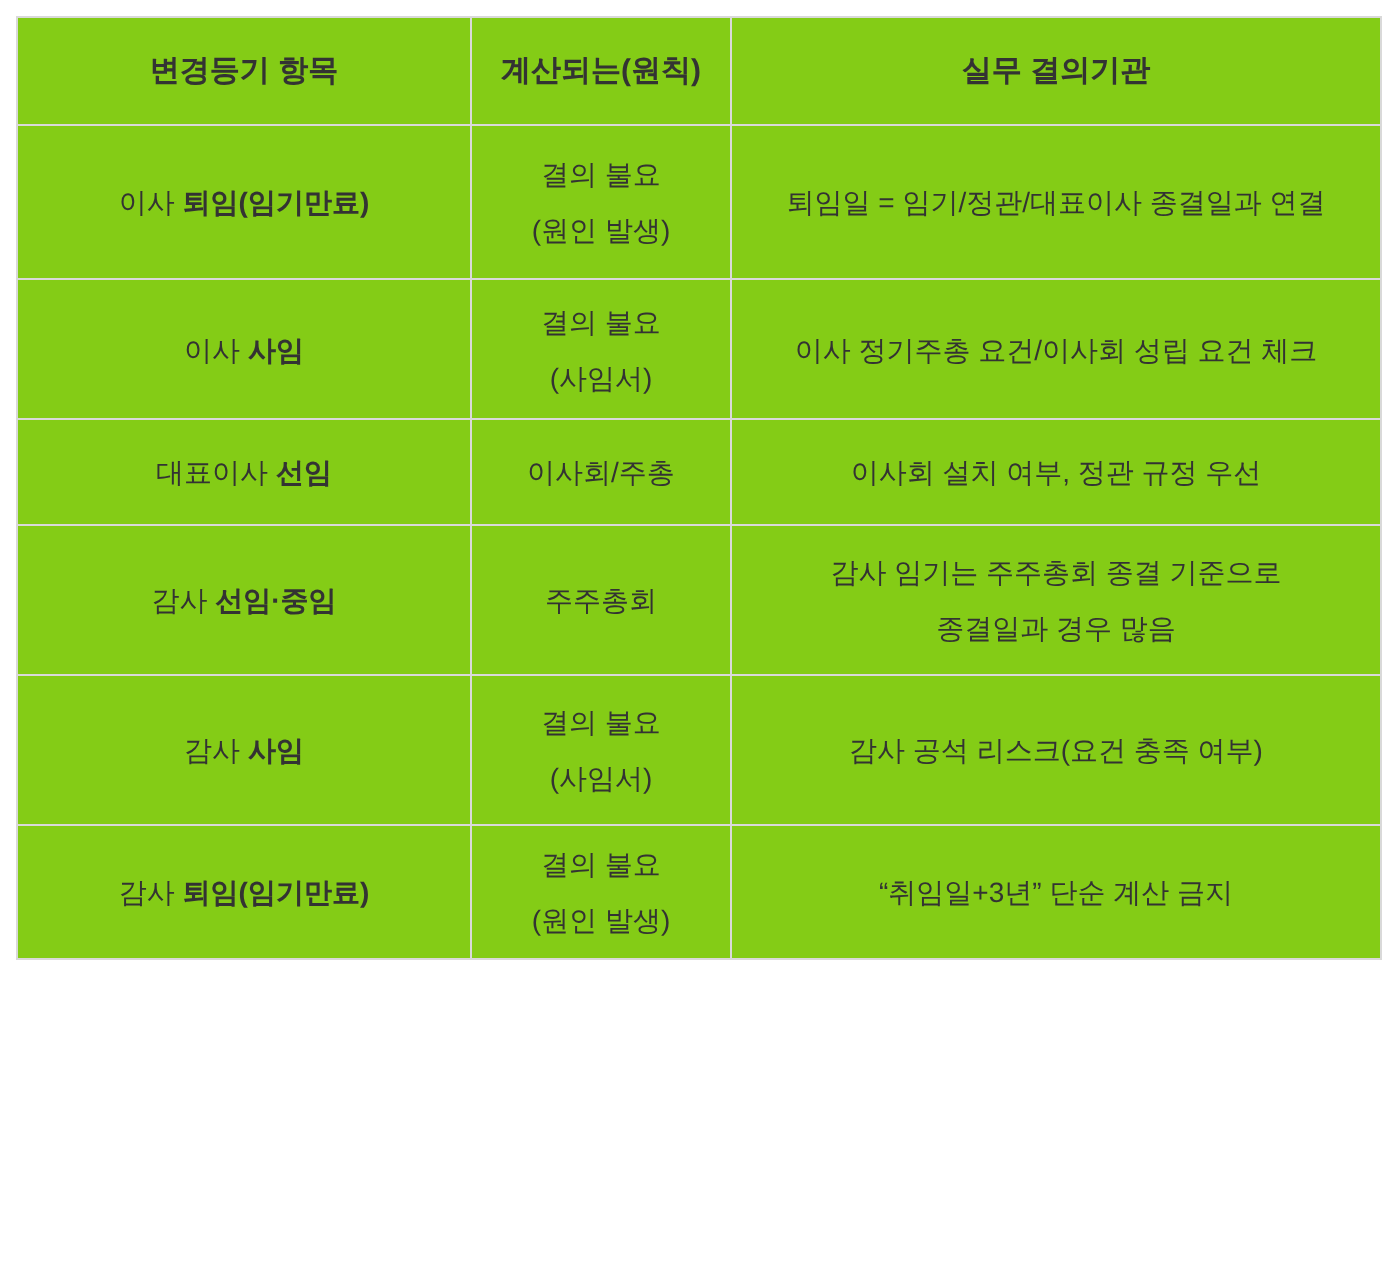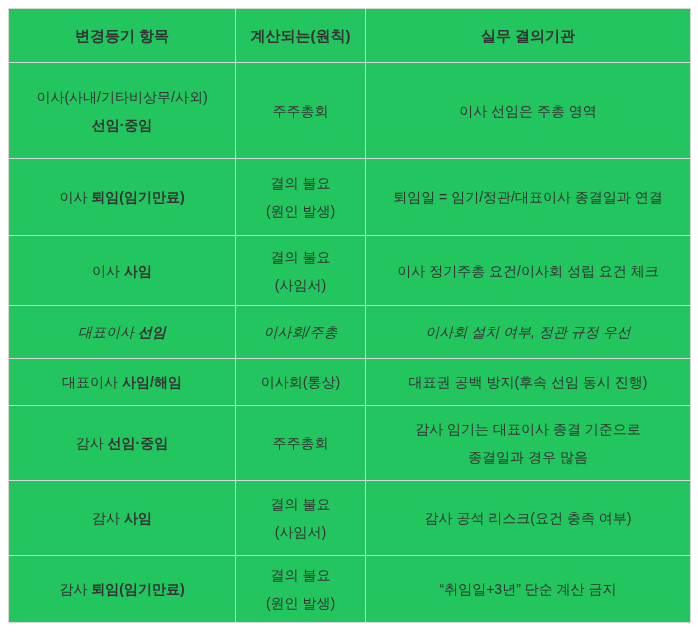--- a/index.html
+++ b/index.html
@@ -24,38 +24,38 @@
   col.col-item  { width: 227px; }
   col.col-org   { width: 130px; }
   col.col-check { width: 325px; }
   .reg-table th,
   .reg-table td {
     border: 1px solid #d9d9d9;
     text-align: center;
     vertical-align: middle;
     padding: 4px 8px;
     line-height: 2.0;
-    background: #22c55e;
+    background: #84cc16;
     overflow: hidden;
   }
   .reg-table th {
     font-weight: bold;
     font-size: 15px;
   }
   .reg-table td {
     font-weight: normal;
   }
   .b { font-weight: bold; }
   .line { display: block; }
   
   tr.r-header { height: 54px; }
   tr.r-0 { height: 96px; }
   tr.r-1 { height: 77px; }
   tr.r-2 { height: 70px; }
-  tr.r-3 { height: 53px; font-style: italic; }
+  tr.r-3 { height: 53px; }
   tr.r-4 { height: 47px; }
   tr.r-5 { height: 75px; }
   tr.r-6 { height: 75px; }
   tr.r-7 { height: 67px; }
   
   td.stacked span { display: block; }
 </style>
 </head>
 <body>
 
@@ -66,34 +66,20 @@
       <col class="col-org">
       <col class="col-check">
     </colgroup>
     <tbody>
       <tr class="r-header">
         <th>변경등기 항목</th>
         <th>계산되는(원칙)</th>
         <th>실무 결의기관</th>
       </tr>
 
-      <tr class="r-0">
-        <td class="cell-item stacked">
-          <span class="plain">이사(사내/기타비상무/사외)</span>
-          <span class="b">선임·중임</span>
-        </td>
-        <td class="cell-org">
-          <span class="line">주주총회</span>
-          <span class="line"></span>
-        </td>
-        <td class="cell-check">
-          <span class="line">이사 선임은 주총 영역</span>
-          <span class="line"></span>
-        </td>
-      </tr>
 
       <tr class="r-1">
         <td class="cell-item">
           <span class="plain">이사</span>
           <span class="b">퇴임(임기만료)</span>
         </td>
         <td class="cell-org">
           <span class="line">결의 불요</span>
           <span class="line">(원인 발생)</span>
         </td>
@@ -126,46 +112,32 @@
         <td class="cell-org">
           <span class="line">이사회/주총</span>
           <span class="line"></span>
         </td>
         <td class="cell-check">
           <span class="line">이사회 설치 여부, 정관 규정 우선</span>
           <span class="line"></span>
         </td>
       </tr>
 
-      <tr class="r-4">
-        <td class="cell-item">
-          <span class="plain">대표이사</span>
-          <span class="b">사임/해임</span>
-        </td>
-        <td class="cell-org">
-          <span class="line">이사회(통상)</span>
-          <span class="line"></span>
-        </td>
-        <td class="cell-check">
-          <span class="line">대표권 공백 방지(후속 선임 동시 진행)</span>
-          <span class="line"></span>
-        </td>
-      </tr>
 
       <tr class="r-5">
         <td class="cell-item">
           <span class="plain">감사</span>
           <span class="b">선임·중임</span>
         </td>
         <td class="cell-org">
           <span class="line">주주총회</span>
           <span class="line"></span>
         </td>
         <td class="cell-check">
-          <span class="line">감사 임기는 대표이사 종결 기준으로</span>
+          <span class="line">감사 임기는 주주총회 종결 기준으로</span>
           <span class="line">종결일과 경우 많음</span>
         </td>
       </tr>
 
       <tr class="r-6">
         <td class="cell-item">
           <span class="plain">감사</span>
           <span class="b">사임</span>
         </td>
         <td class="cell-org">

